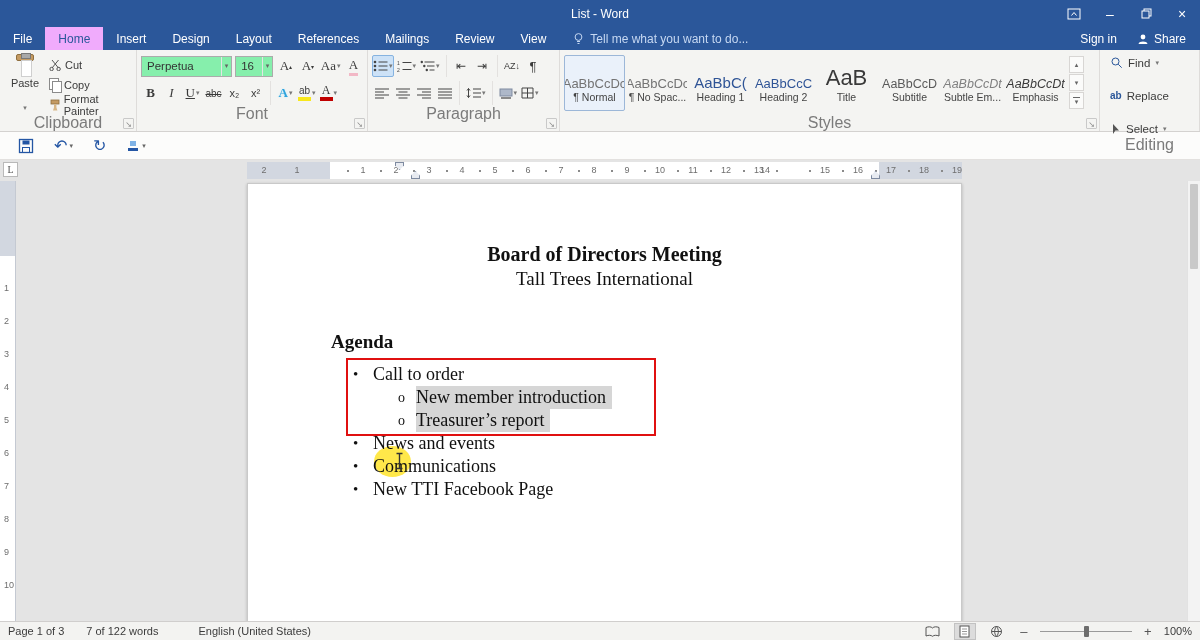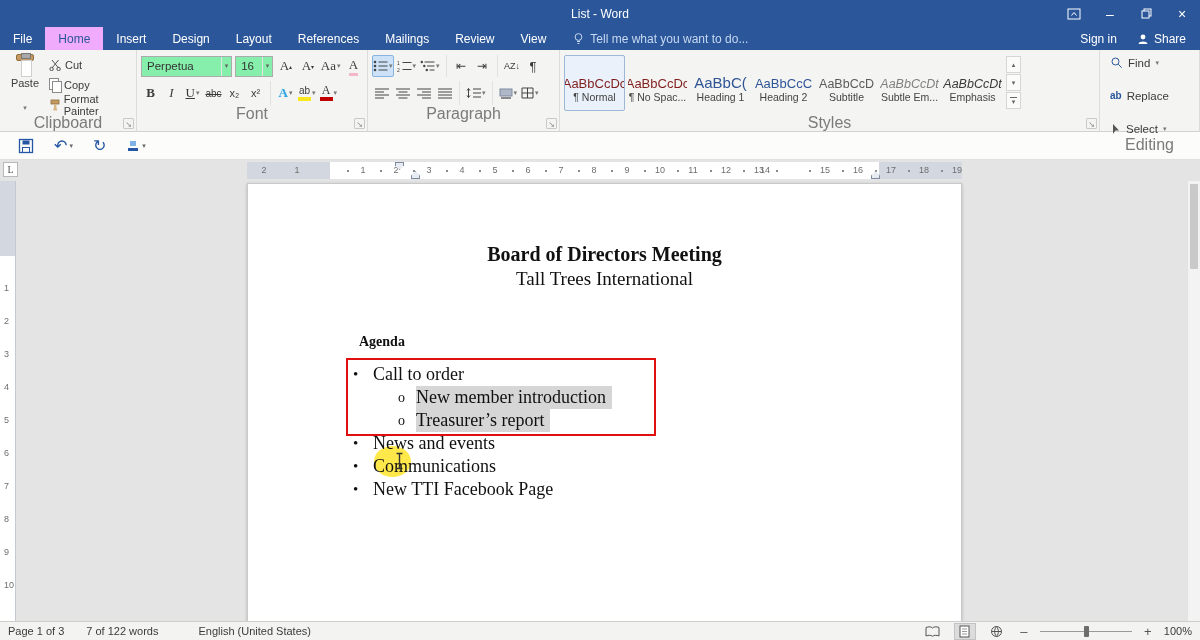--- a/index.html
+++ b/index.html
@@ -54,21 +54,21 @@
 
   
   .g-paragraph { width:192px; }
   .rbtn.toggled { background:#cde2f7; border-color:#86b3e0; }
 
   
   .g-styles { width:540px; }
   .sgallery { display:flex; gap:2px; padding-top:2px; }
   .scell { width:61px; height:56px; border:1px solid transparent; border-radius:2px; padding-top:3px; display:flex; flex-direction:column; }
   .scell.selected { border-color:#9cb7d8; background:#eaf1fa; }
-  .sprev { height:32px; display:flex; align-items:flex-end; justify-content:center; overflow:hidden; white-space:nowrap; color:#7f1d1d; }
+  .sprev { height:32px; display:flex; align-items:flex-end; justify-content:center; overflow:hidden; white-space:nowrap; color:#737373; }
   .slab { height:16px; text-align:center; font-size:10.5px; color:#444; white-space:nowrap; overflow:hidden; }
   .p-normal { font-size:13px; }
   .p-h1 { font-size:15px; color:#2f5496; }
   .p-h2 { font-size:13px; color:#2f5496; }
   .p-title { font-size:22px; color:#3a3a3a; }
   .p-sub { font-size:12.5px; color:#5a5a5a; }
   .p-subtle { font-size:12.5px; font-style:italic; color:#808080; }
   .p-emph { font-size:12.5px; font-style:italic; color:#3a3a3a; }
   .sg-scroll { display:flex; flex-direction:column; gap:1px; margin-left:3px; padding-top:3px; }
   .sg-sbtn { width:15px; height:17px; background:#fbfbfa; border:1px solid #d8d6d4; display:flex; align-items:center; justify-content:center; font-size:7px; color:#666; }
@@ -99,21 +99,21 @@
   .marker.right-indent { left:624px; bottom:0; clip-path:polygon(50% 0,100% 55%,100% 100%,0 100%,0 55%); }
 
   
   .docarea { position:relative; height:440px; background:#e4e4e4; overflow:hidden; }
   .vruler { position:absolute; left:0; top:0; width:16px; height:100%; background:#d2d7e0; border-right:1px solid #c4c9d2; }
   .vruler .vactive { position:absolute; left:0; right:0; top:75px; bottom:0; background:#fff; }
   .vnum { position:absolute; left:4px; font-size:9px; color:#6e6e6e; z-index:2; }
   .page { position:absolute; left:247px; top:2px; width:715px; height:445px; background:#fff; border:1px solid #c9c9c9; box-shadow:0 1px 3px rgba(0,0,0,.22); font-family:"Liberation Serif", serif; color:#101010; }
   .doc-title1 { margin-top:58px; text-align:center; font-size:20px; font-weight:bold; line-height:24px; }
   .doc-title2 { text-align:center; font-size:19px; line-height:23px; margin-top:1px; }
-  .doc-heading { margin:40px 0 9px 111px; font-size:14px; font-weight:bold; line-height:24px; }
+  .doc-heading { margin:40px 0 9px 83px; font-size:19px; font-weight:bold; line-height:24px; }
   .doc-li { position:relative; z-index:1; height:23px; line-height:23px; font-size:18px; display:flex; }
   .doc-li.l1 { padding-left:105px; }
   .doc-li.l2 { padding-left:150px; }
   .li-marker { width:20px; font-size:15px; }
   .doc-li.l2 .li-marker { width:18px; font-size:14px; }
   .li-text.selected { background:#d6d6d6; padding-right:6px; }
   .redbox { position:absolute; left:98px; top:174px; width:310px; height:78px; border:2px solid #e01010; z-index:2; pointer-events:none; }
   .click-blob { position:absolute; left:126px; top:262px; width:37px; height:31px; background:#ffe84a; border-radius:50%; z-index:0; }
   .ibeam { position:absolute; left:147px; top:268px; z-index:3; }
   .doc-scrollbar { position:absolute; right:0; top:0; bottom:0; width:13px; background:#f3f3f3; border-left:1px solid #e2e2e2; }
@@ -378,20 +378,24 @@
           <div class="sprev p-normal">AaBbCcDc</div>
           <div class="slab">¶ No Spac...</div>
         </div>
         <div class="scell">
           <div class="sprev p-h1">AaBbC(</div>
           <div class="slab">Heading 1</div>
         </div>
         <div class="scell">
           <div class="sprev p-h2">AaBbCcC</div>
           <div class="slab">Heading 2</div>
+        </div>
+        <div class="scell">
+          <div class="sprev p-title">AaB</div>
+          <div class="slab">Title</div>
         </div>
         <div class="scell">
           <div class="sprev p-sub">AaBbCcD</div>
           <div class="slab">Subtitle</div>
         </div>
         <div class="scell">
           <div class="sprev p-subtle">AaBbCcDt</div>
           <div class="slab">Subtle Em...</div>
         </div>
         <div class="scell">

